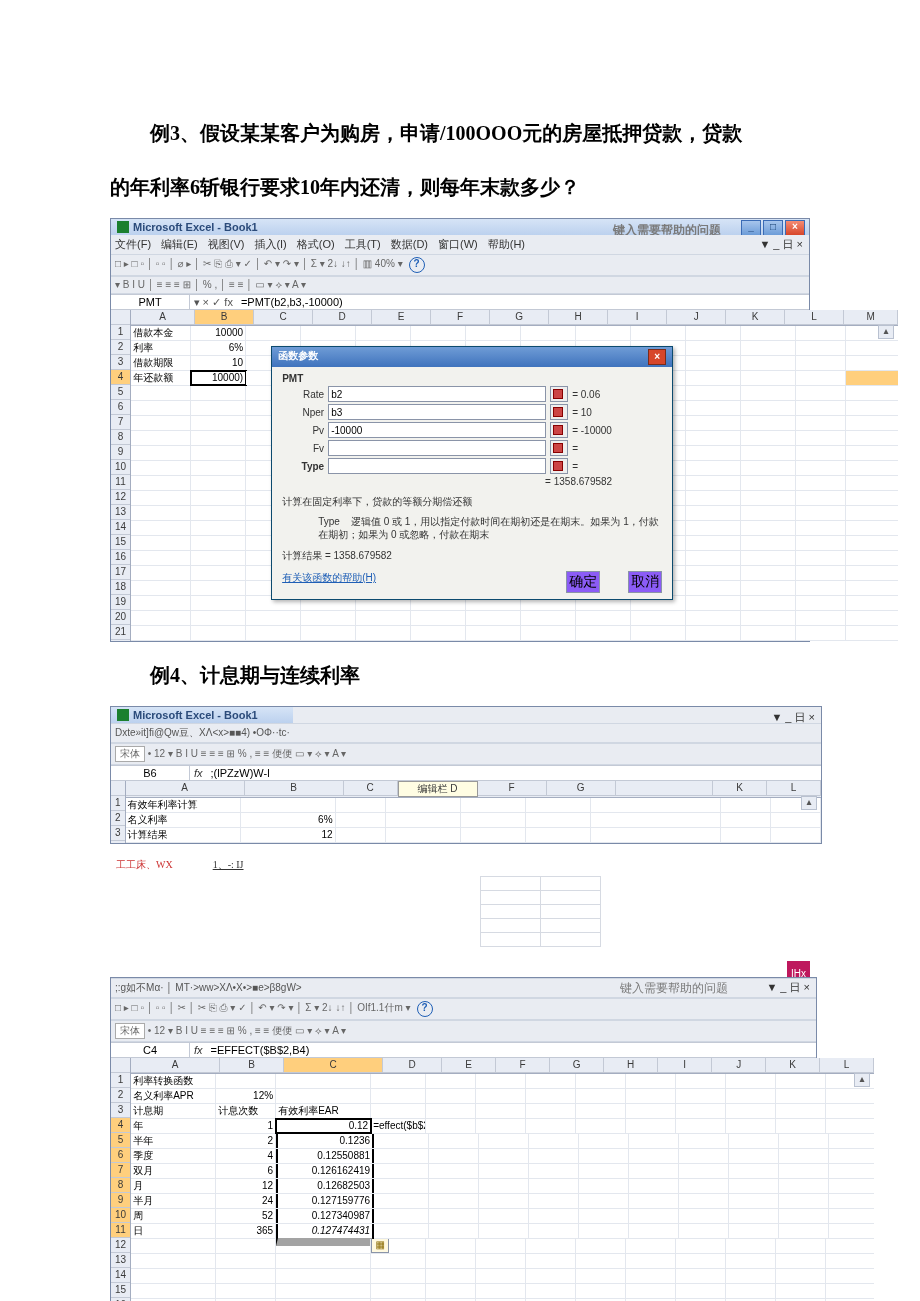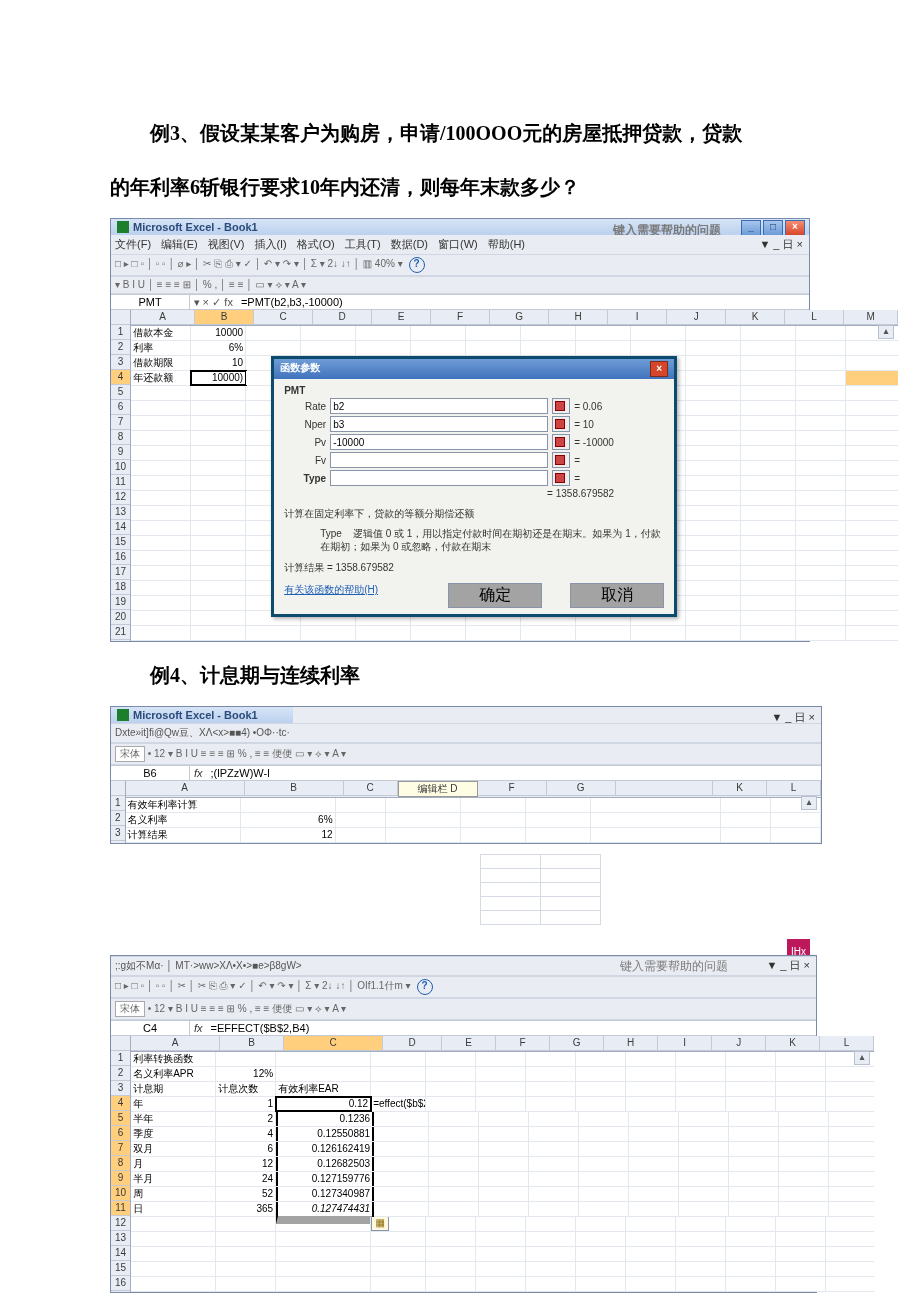--- a/index.html
+++ b/index.html
@@ -182,24 +182,24 @@
     right: 6px;
     top: 28px;
     color: #333;
     font-size: 11px;
   }
 
   
   .dialog {
     position: absolute;
     left: 140px;
-    top: 46px;
+    top: 36px;
     width: 400px;
     background: #f2f2ee;
-    border: 3px solid #0c4a6e;
+    border: 1px solid #0c4a6e;
     box-shadow: 2px 2px 4px rgba(0,0,0,0.3);
     font-size: 10px;
   }
   .dialog .dlg-title {
     background: linear-gradient(#6f9cd6, #3f73bd);
     color: #fff;
     padding: 2px 6px;
     display: flex;
     justify-content: space-between;
     font-weight: bold;
@@ -257,23 +257,23 @@
     gap: 28px;
     margin-top: 8px;
   }
   .dlg-link {
     color: #1f5fb6;
     text-decoration: underline;
     margin-right: auto;
   }
   .dlg-btn {
     border: 1px solid #8a94a8;
-    background: #a3a3a3;
-    padding: 1px 30px;
-    font-size: 16px;
+    background: #8b5cf6;
+    padding: 1px 2px;
+    font-size: 14px;
   }
 
   .smart-tag {
     width: 16px; height: 14px;
     border: 1px solid #8a94a8;
     background: #fff9e0;
     font-size: 10px;
     text-align: center;
     color: #8a6a00;
   }
@@ -865,20 +865,24 @@
               <div class="cell w60"></div>
               <div class="cell" style="flex:1"></div>
               <div class="cell w45"></div>
               <div class="cell w45"></div>
             </div>
         </div>
         <span class="scroll-tri" style="top:15px;">▴</span>
       </div>
     </div>
   </div>
+  <div class="status-line">
+    <span>工工床、WX</span>
+    <span style="text-decoration:underline;color:#333;">1、-: IJ</span>
+  </div>
   <div class="ghost-grid">
     <div class="gr">
         <div class="gc"></div>
         <div class="gc"></div>
       </div>
     <div class="gr">
         <div class="gc"></div>
         <div class="gc"></div>
       </div>
     <div class="gr">

